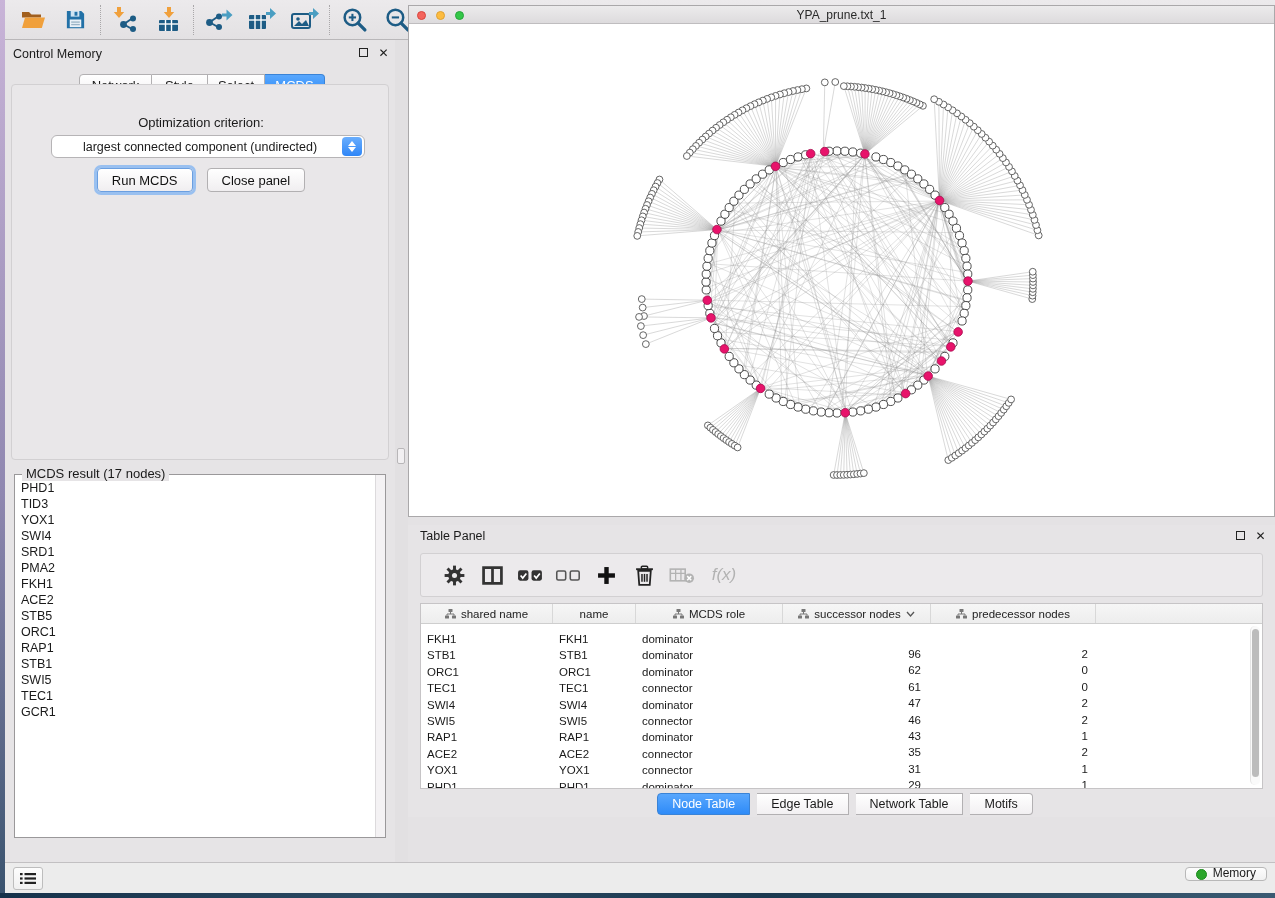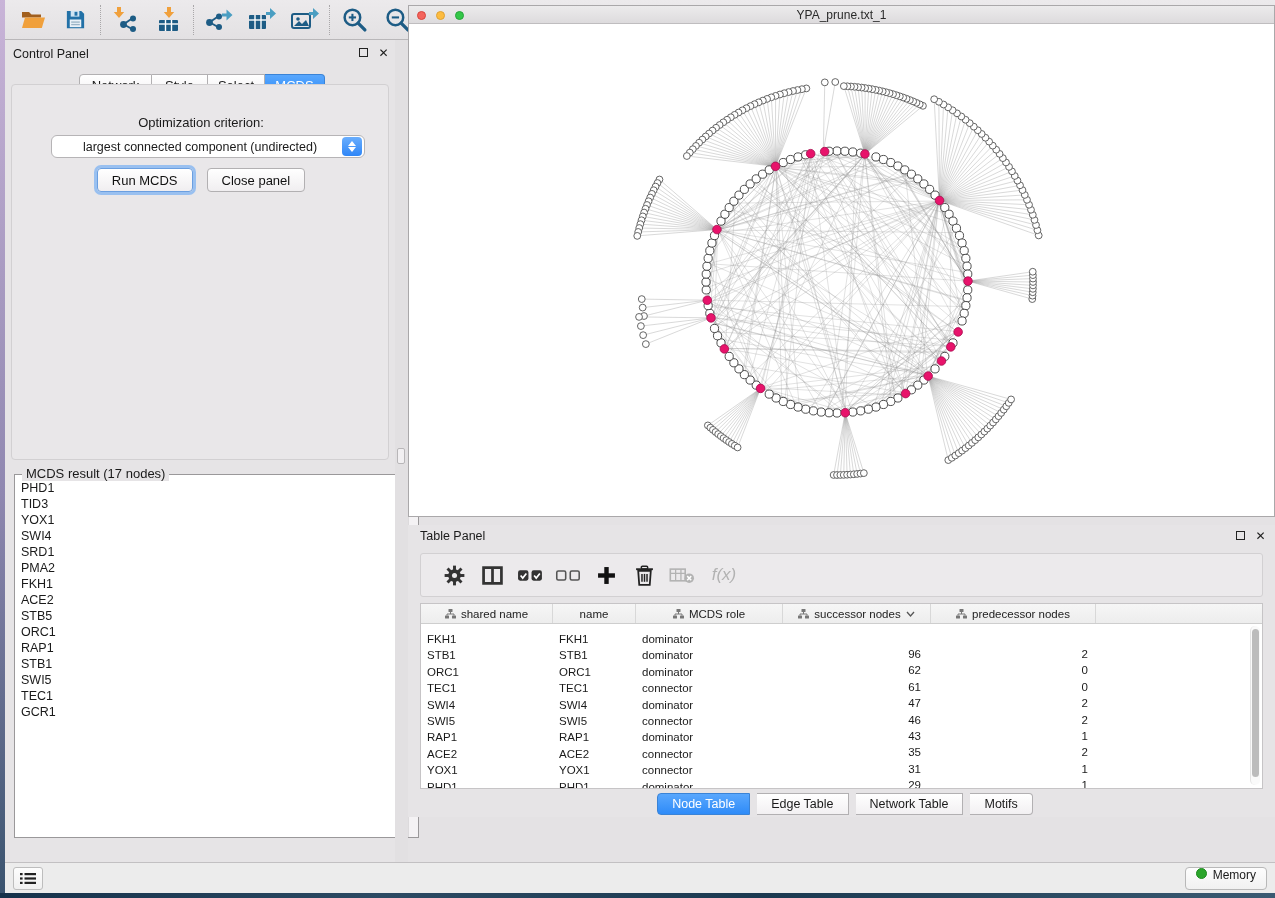--- a/index.html
+++ b/index.html
@@ -33,21 +33,21 @@
   .seg.last { border-radius:0 4px 4px 0; }
   .seg.active { background:linear-gradient(#59a7fd,#2e8bf8); color:#fff; border-color:#3a83d6; }
   .cp-inner { left:6px; top:44px; width:378px; height:376px; background:#e9e7e9; border:1px solid #d2d0d2; border-radius:4px; }
   .opt-label { left:0; top:30px; width:378px; text-align:center; font-size:13px; }
   .dropdown { left:39px; top:50px; width:314px; height:23px; background:#fff; border:1px solid #b6b4b6; border-radius:6px; display:flex; align-items:center; }
   .dropdown .dd-text { flex:1; text-align:center; font-size:12.5px; padding-left:6px; }
   .dd-stepper { width:20px; height:19px; margin-right:2px; border-radius:4px; background:linear-gradient(#6aaefd,#2f86f7); display:flex; flex-direction:column; align-items:center; justify-content:center; gap:1px; }
   .cp-buttons { left:0; top:83px; width:378px; display:flex; justify-content:center; gap:14px; }
   .mac-btn { height:24px; padding:0 14px; background:linear-gradient(#fff,#f0eef0); border:1px solid #b2b0b2; border-radius:4px; font-size:13px; font-family:inherit; color:#111; }
   .mac-btn.focused { box-shadow:0 0 0 3px rgba(110,170,245,.65); border-color:#6b9fe0; }
-  .resultbox { left:9px; top:426px; width:405px; height:372px; }
+  .resultbox { left:9px; top:426px; width:372px; height:372px; }
   .resultbox .rb-border { position:absolute; left:0; top:8px; right:0; bottom:0; background:#fff; border:1px solid #9a989a; }
   .rb-legend { position:absolute; left:8px; top:0; background:#e6e4e6; padding:0 4px; font-size:13px; z-index:2; }
   .rb-list { position:absolute; left:3px; top:14px; right:13px; bottom:3px; overflow:hidden; font-size:12.5px; line-height:16px; z-index:1; }
   .rb-list div { padding-left:4px; }
   .rb-scroll { position:absolute; right:1px; top:9px; bottom:1px; width:10px; background:#f4f2f4; border-left:1px solid #dcdadc; }
 
   
   .v-divider { left:390px; top:40px; width:13px; height:822px; background:#e2e0e2; }
   .v-grip { left:2px; top:408px; width:8px; height:16px; background:#f2f0f2; border:1px solid #b8b6b8; border-radius:2px; }
 
@@ -72,21 +72,21 @@
   .td { padding:0 6px; white-space:nowrap; overflow:hidden; }
   .td.num { text-align:right; padding-right:10px;margin-top:30px; }
   .t-scroll { position:absolute; right:2px; top:22px; width:10px; bottom:3px; background:#fafafa; border-left:1px solid #e4e4e4; border-radius:5px; }
   .t-thumb { position:absolute; left:1px; right:1px; top:3px; height:148px; background:#bcbcbc; border-radius:5px; }
   .tp-tabs { left:0; top:268px; width:867px; display:flex; justify-content:center; }
   .tp-tabs .seg { height:22px; font-size:12.5px; padding:0 14px;margin-left:7px; }
 
   
   .statusbar { left:0; top:822px; width:1270px; height:31px; background:#ececec; border-top:1px solid #c2c0c2; margin-top:40px; }
   .sb-left-btn { left:8px; top:4px; width:30px; height:23px; background:linear-gradient(#fdfdfd,#f0f0f0); border:1px solid #bdbdbd; border-radius:3px; display:flex; align-items:center; justify-content:center; }
-  .memory-btn { right:8px; top:4px; height:23px; background:linear-gradient(#fdfdfd,#f1f1f1); border:1px solid #b8b8b8; border-radius:4px; display:flex; align-items:flex-start; gap:6px; padding:0 10px; font-size:12px; }
+  .memory-btn { right:8px; top:4px; height:14px; background:linear-gradient(#fdfdfd,#f1f1f1); border:1px solid #b8b8b8; border-radius:4px; display:flex; align-items:flex-end; gap:6px; padding:0 10px; font-size:12px; }
   .mem-dot { width:11px; height:11px; border-radius:50%; background:#2ba52b; border:1px solid #1d8a1d; }
 </style>
 </head>
 <body>
 
 <div class="abs wall-left"></div>
 <div class="abs wall-bottom"></div>
 
 <div class="abs app">
 
@@ -240,21 +240,21 @@
     <div class="searchbox">
       <svg width="13" height="13" viewBox="0 0 14 14">
           <circle cx="6" cy="6" r="4.5" fill="none" stroke="#8e8e8e" stroke-width="1.5"></circle>
           <line x1="9.5" y1="9.5" x2="13" y2="13" stroke="#8e8e8e" stroke-width="1.5"></line>
         </svg>
       <input type="text" placeholder="" style="">
     </div>
   </div>
 
   <div class="abs control-panel">
-    <div class="abs cp-title">Control Panel</div>
+    <div class="abs cp-title">Control Memory</div>
     <div class="abs" style="left:352px;top:6px;display:flex;gap:7px;">
       <div class="panel-btn">
           <span class="float-glyph"></span>
         </div>
       <div class="panel-btn">
           <span class="x-glyph">✕</span>
         </div>
     </div>
     <div class="abs cp-tabs">
       <div class="seg first" style="width:73px;">Network</div>

